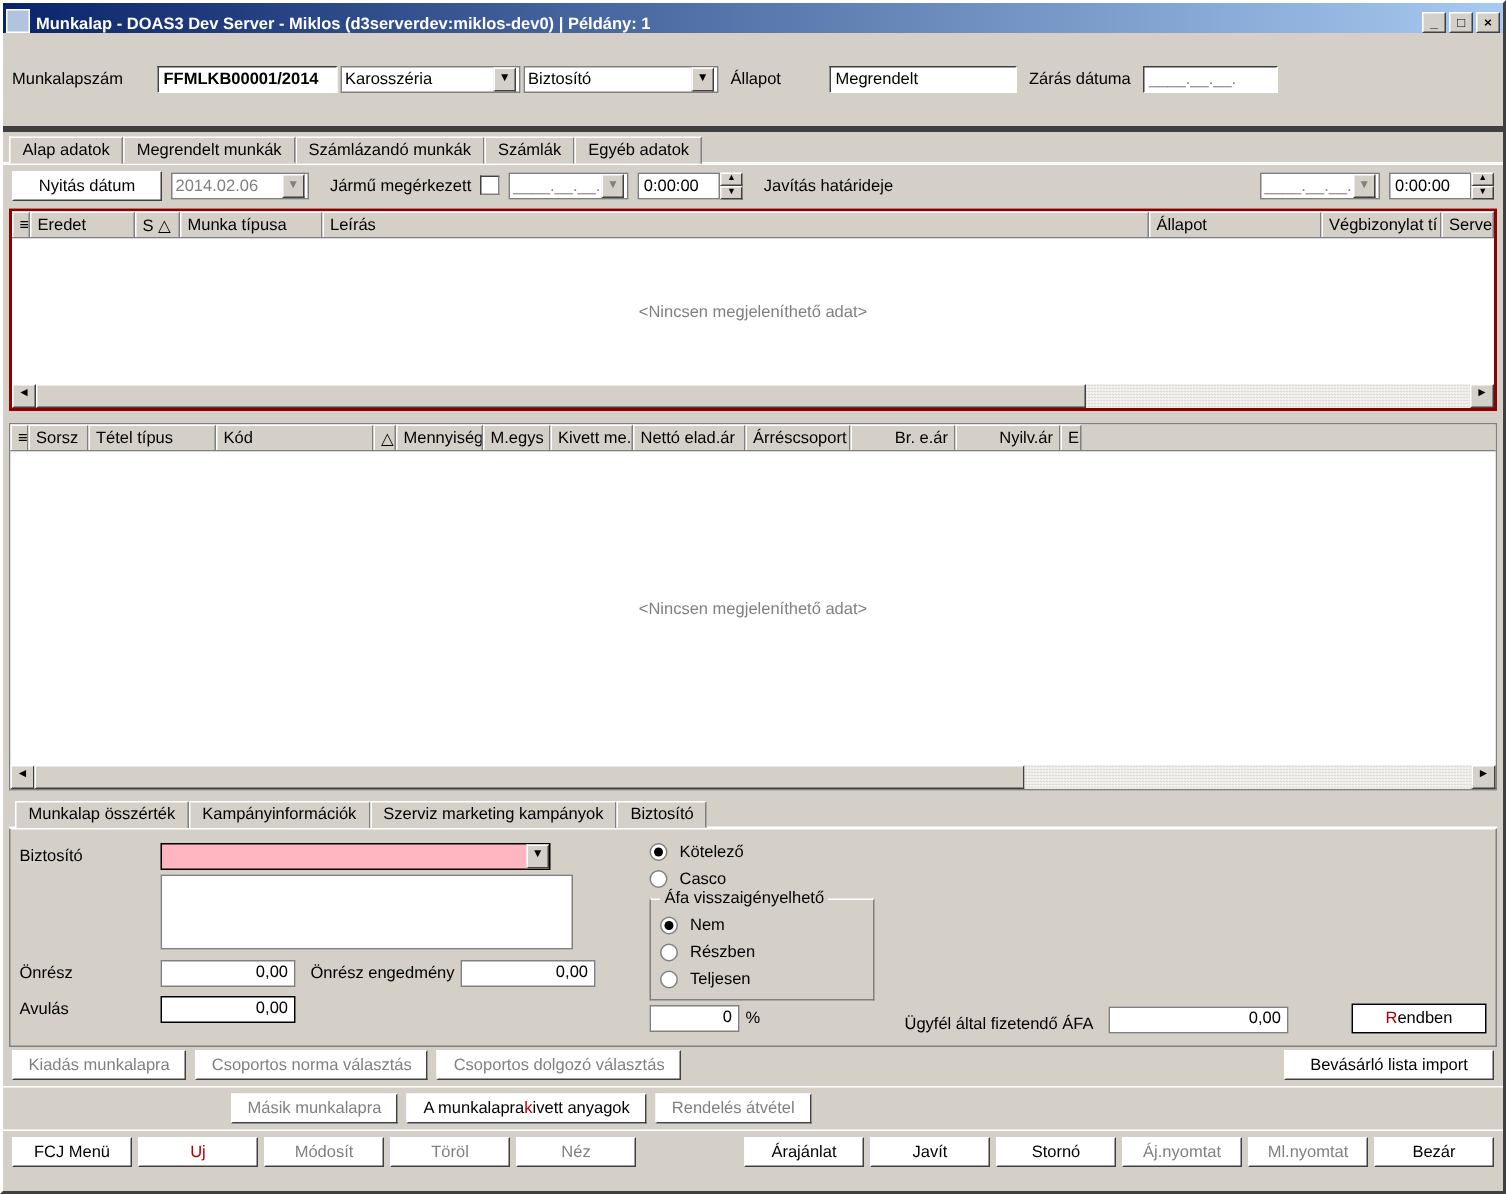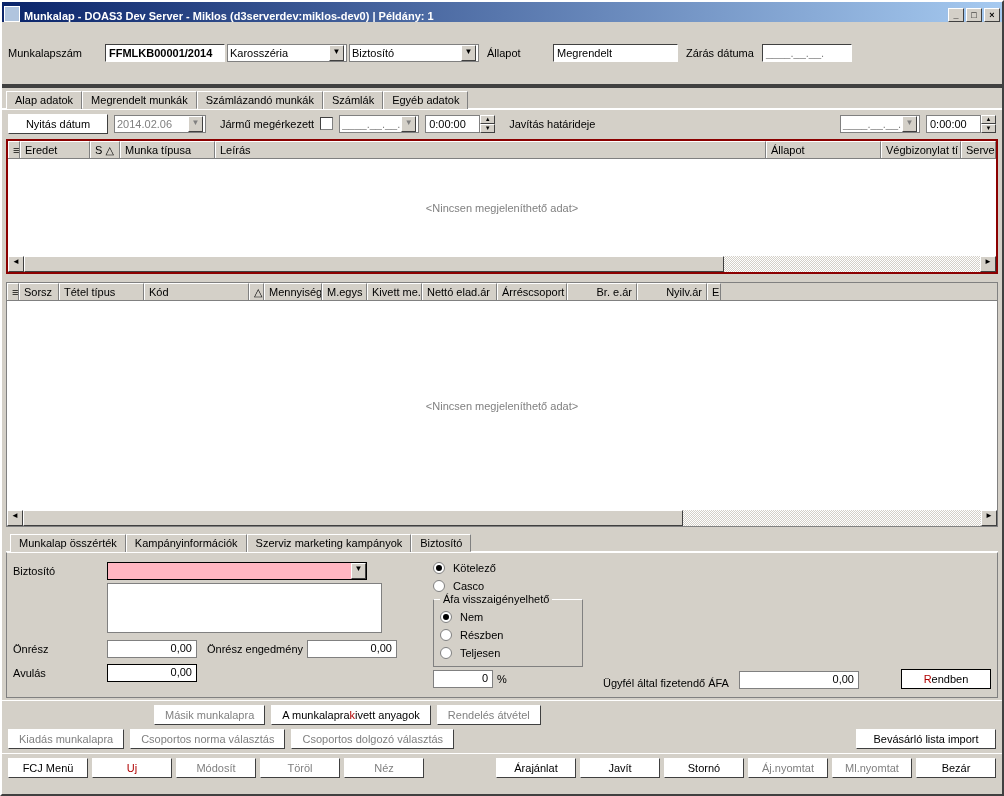--- a/index.html
+++ b/index.html
@@ -249,36 +249,36 @@
           <div style="flex:1"></div>
           <span class="btn" style="border:1px solid #000;width:90px">
               <span class="hk">R</span>
               <span>endben</span>
             </span>
         </div>
       </div>
     </div>
   </div>
 
+  <div class="btn-row" style="border:none;padding-top:0">
+    <span class="btn disabled">Kiadás munkalapra</span>
+    <span class="btn disabled">Csoportos norma választás</span>
+    <span class="btn disabled">Csoportos dolgozó választás</span>
+    <div style="flex:1"></div>
+    <span class="btn" style="width:140px">Bevásárló lista import</span>
+  </div>
   <div class="btn-row" style="border-top:1px solid #fff">
     <div style="width:140px"></div>
     <span class="btn disabled">Másik munkalapra</span>
     <span class="btn">
         <span>A munkalapra </span>
         <span class="hk">k</span>
         <span>ivett anyagok</span>
       </span>
     <span class="btn disabled">Rendelés átvétel</span>
-  </div>
-  <div class="btn-row" style="border:none;padding-top:0">
-    <span class="btn disabled">Kiadás munkalapra</span>
-    <span class="btn disabled">Csoportos norma választás</span>
-    <span class="btn disabled">Csoportos dolgozó választás</span>
-    <div style="flex:1"></div>
-    <span class="btn" style="width:140px">Bevásárló lista import</span>
   </div>
 
   <div class="btn-bar-bottom">
     <span class="btn btn-wide">FCJ Menü</span>
     <span class="btn btn-wide" style="width:60px">
         <span class="hk">Uj</span>
       </span>
     <span class="btn btn-wide disabled" style="width:70px">Módosít</span>
     <span class="btn btn-wide disabled" style="width:70px">Töröl</span>
     <span class="btn btn-wide disabled" style="width:70px">Néz</span>

